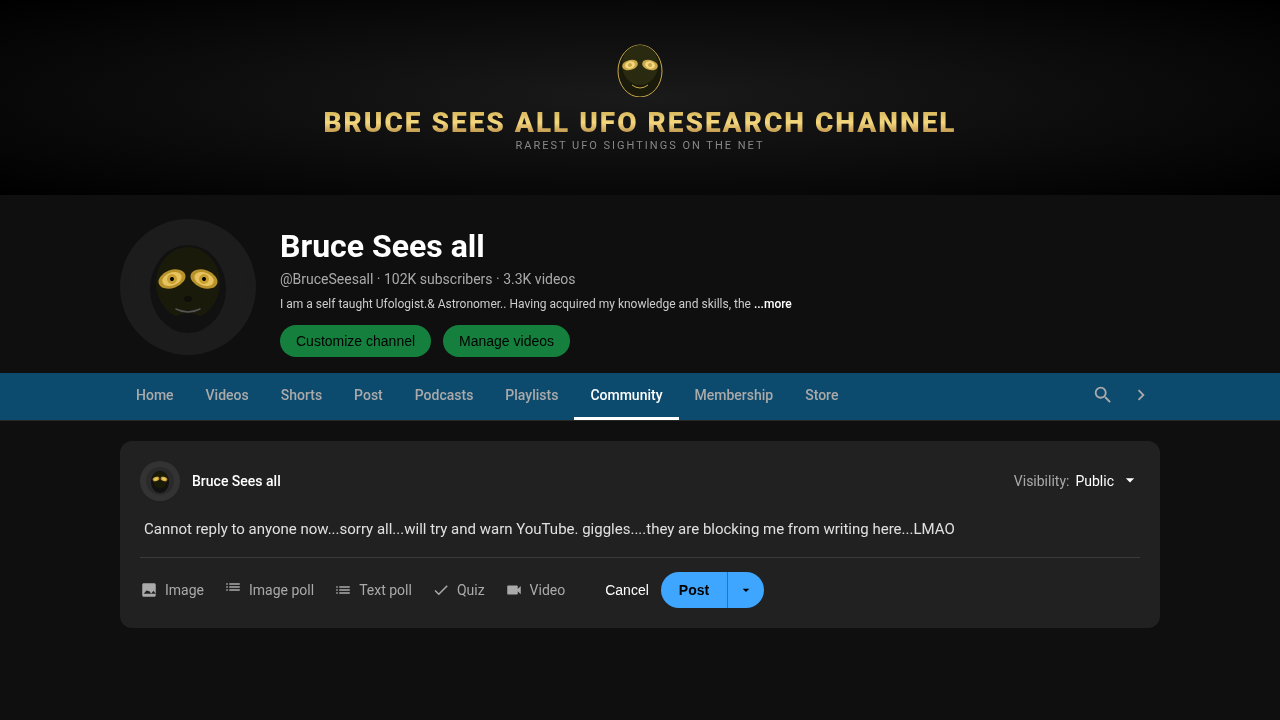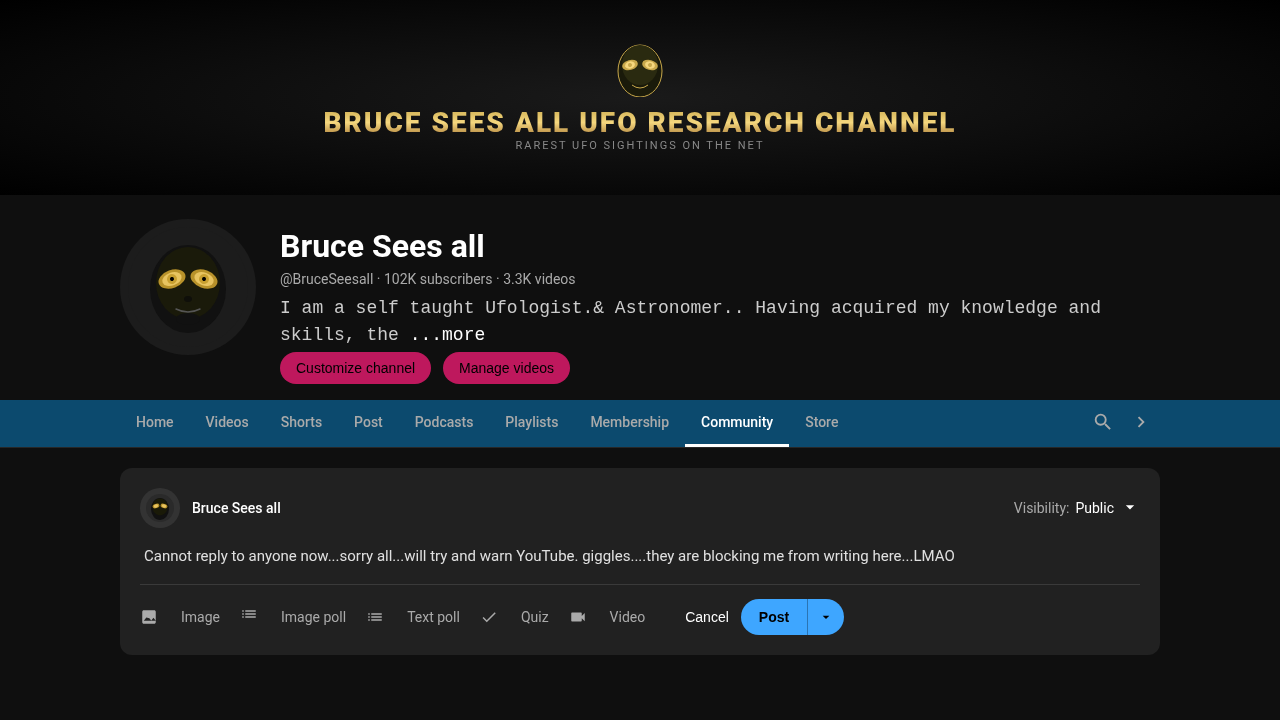--- a/index.html
+++ b/index.html
@@ -101,25 +101,24 @@
       font-weight: 700;
       color: #fff;
       margin-bottom: 6px;
     }
     .channel-meta {
       color: #aaa;
       font-size: 14px;
       margin-bottom: 8px;
     }
     .channel-description {
-      font-size: 18px;
+      font-size: 12px;
       color: #ccc;
-      margin-bottom: 3px;
+      margin-bottom: 12px;
       line-height: 1.5;
-      font-family: Liberation Mono, monospace;
     }
     .channel-description .more-link {
       color: #fff;
       font-weight: 500;
       cursor: pointer;
       text-decoration: none;
     }
     .channel-link {
       color: #3ea6ff;
       text-decoration: none;
@@ -130,21 +129,21 @@
       font-size: 14px;
     }
     .channel-links-row {
       margin-bottom: 14px;
     }
     .channel-buttons {
       display: flex;
       gap: 12px;
     }
     .btn-channel {
-      background: #be185d;
+      background: #15803d;
       color: #000;
       border: none;
       border-radius: 18px;
       padding: 8px 16px;
       font-size: 14px;
       font-weight: 500;
       cursor: pointer;
     }
 
     
@@ -234,21 +233,21 @@
     .post-actions {
       display: flex;
       align-items: center;
       gap: 20px;
       border-top: 1px solid #3a3a3a;
       padding-top: 14px;
     }
     .post-action {
       display: flex;
       align-items: center;
-      gap: 23px;
+      gap: 7px;
       color: #aaa;
       font-size: 14px;
       cursor: pointer;
       padding: 4px 0;
     }
     .post-action-icon {
       width: 18px;
       height: 18px;
       display: flex;
       align-items: center;
@@ -381,22 +380,22 @@
   </div>
 </div>
 
 <div class="nav-tabs">
   <a class="nav-tab">Home</a>
   <a class="nav-tab">Videos</a>
   <a class="nav-tab">Shorts</a>
   <a class="nav-tab">Post</a>
   <a class="nav-tab">Podcasts</a>
   <a class="nav-tab">Playlists</a>
+  <a class="nav-tab active">Community</a>
   <a class="nav-tab">Membership</a>
-  <a class="nav-tab active">Community</a>
   <a class="nav-tab">Store</a>
   <div class="nav-search">
     <svg width="22" height="22" viewBox="0 0 24 24" fill="currentColor">
       <path d="M15.5 14h-.79l-.28-.27A6.47 6.47 0 0 0 16 9.5 6.5 6.5 0 1 0 9.5 16c1.61 0 3.09-.59 4.23-1.57l.27.28v.79l5 4.99L20.49 19l-4.99-5zm-6 0C7.01 14 5 11.99 5 9.5S7.01 5 9.5 5 14 7.01 14 9.5 11.99 14 9.5 14z"></path>
     </svg>
   </div>
   <div class="nav-chevron">
     <svg width="22" height="22" viewBox="0 0 24 24" fill="currentColor">
       <path d="M10 6L8.59 7.41 13.17 12l-4.58 4.59L10 18l6-6z"></path>
     </svg>

